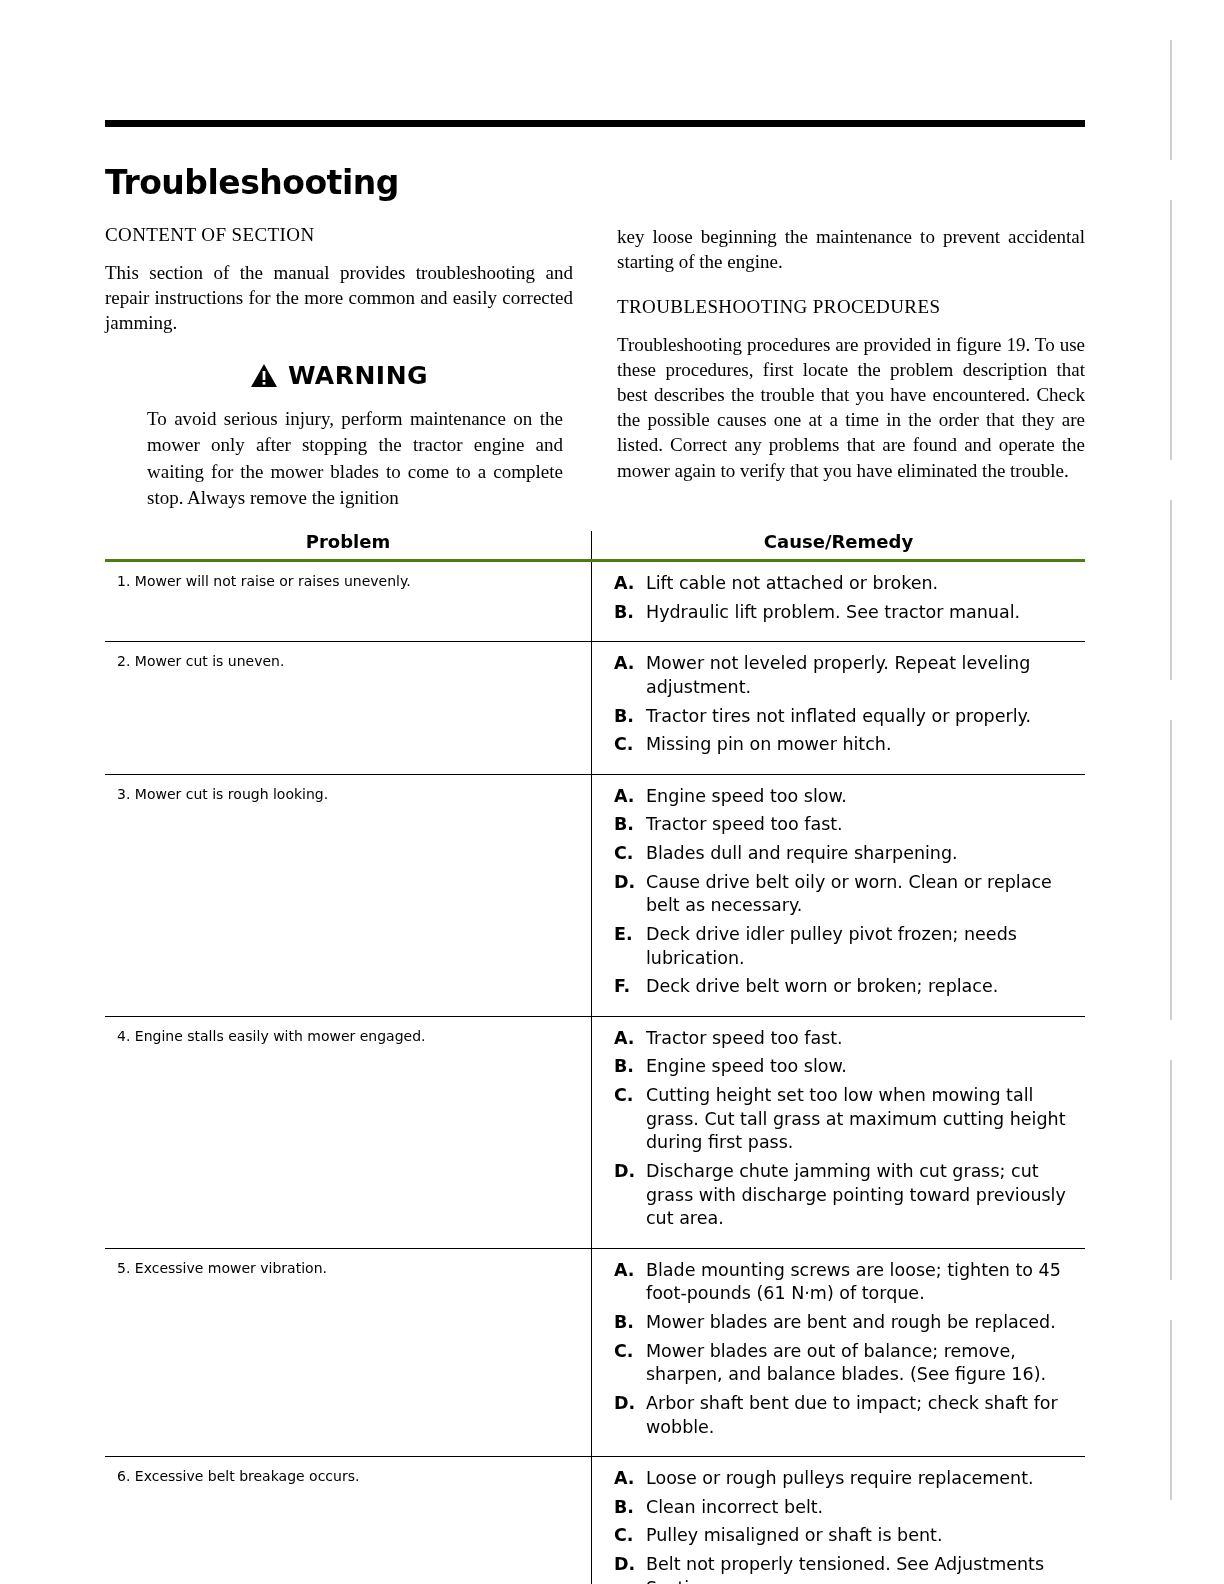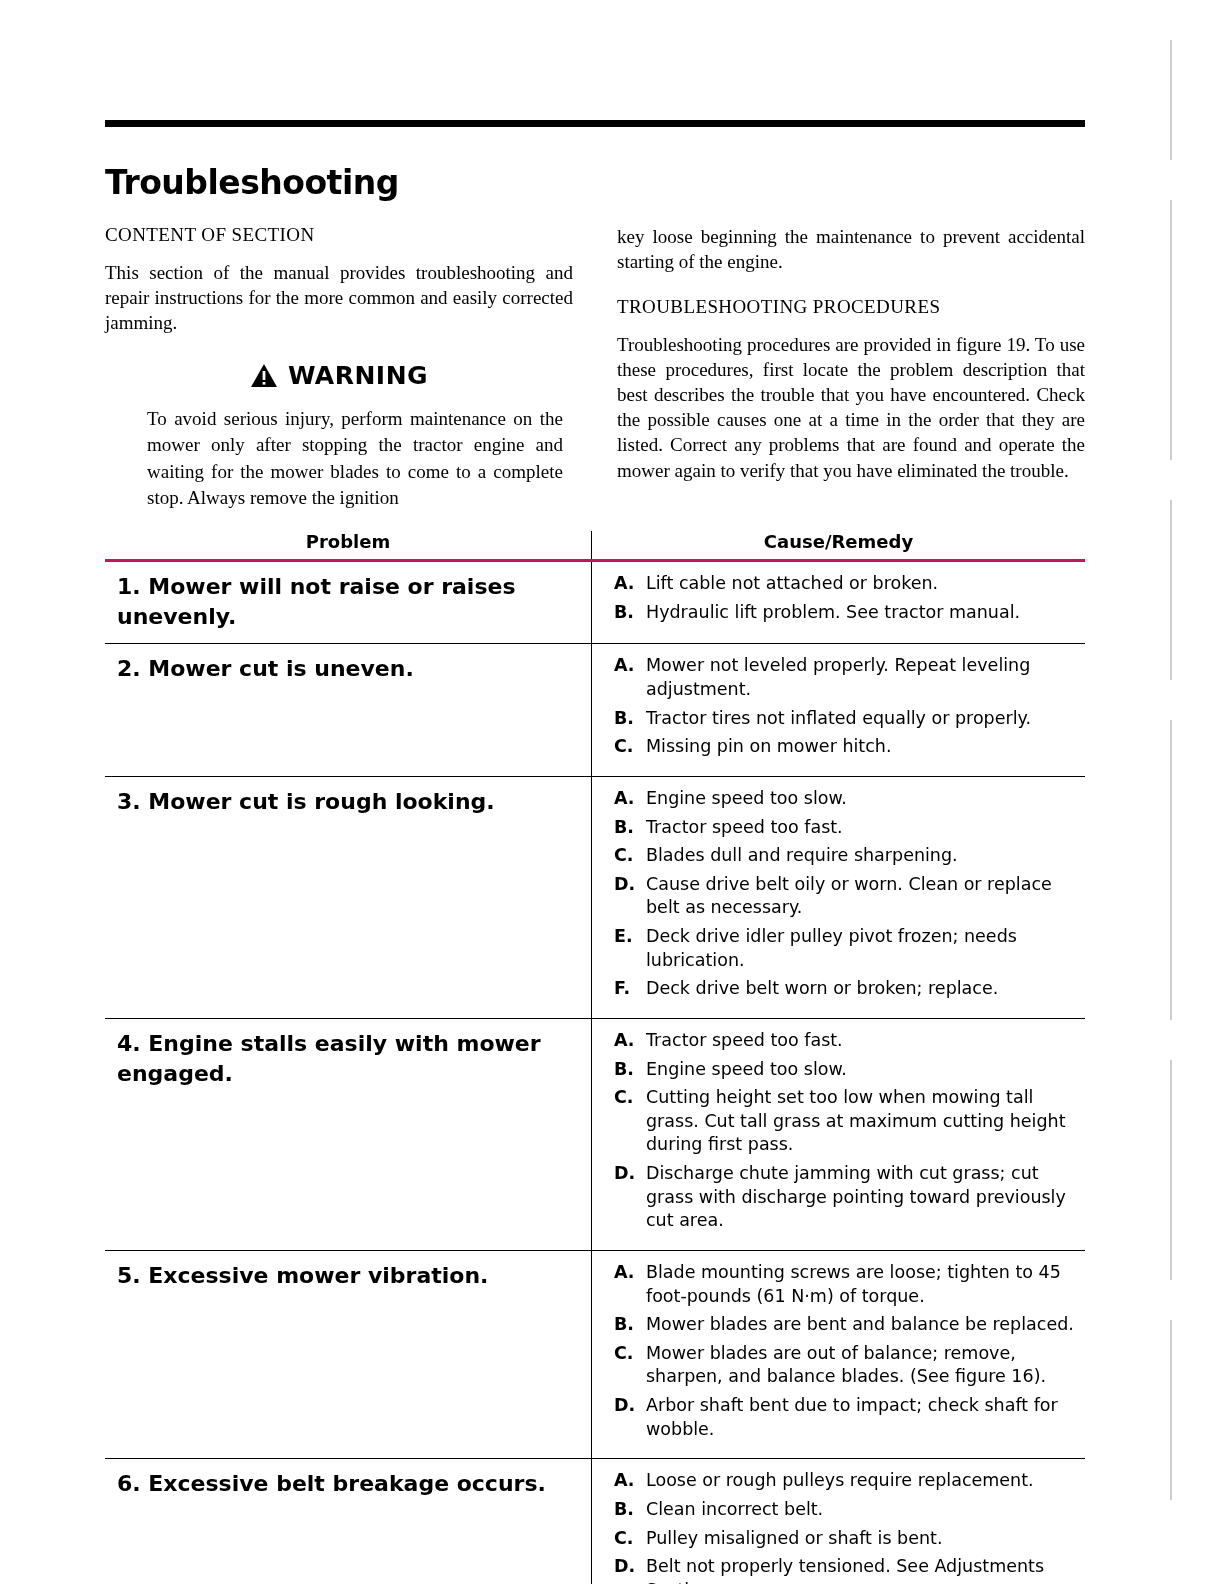--- a/index.html
+++ b/index.html
@@ -89,31 +89,31 @@
     vertical-align: top;
     padding: 0;
   }
   .hdr-row th {
     font-size: 18px;
     font-weight: bold;
     padding-bottom: 7px;
     text-align: center;
   }
   .thickline {
-    border-bottom: 3px solid #be185d;
+    border-bottom: 3px solid #4d7c0f;
   }
   .thinline {
     border-bottom: 1.5px solid #000;
   }
   .col-problem {
     width: 462px;
     border-right: 1.5px solid #000;
     padding: 10px 12px 12px 12px !important;
-    font-size: 22px;
-    font-weight: bold;
+    font-size: 14px;
+    font-weight: normal;
     line-height: 1.35;
   }
   .col-remedy {
     padding: 10px 8px 12px 22px !important;
     font-size: 17.5px;
     line-height: 1.35;
   }
   .remedy-item {
     display: flex;
     gap: 12px;
@@ -284,21 +284,21 @@
 
         <tr>
           <td class="col-problem thinline">5. Excessive mower vibration.</td>
           <td class="col-remedy thinline">
             <div class="remedy-item">
               <span class="remedy-letter">A.</span>
               <span class="remedy-text">Blade mounting screws are loose; tighten to 45 foot-pounds (61 N·m) of torque.</span>
             </div>
             <div class="remedy-item">
               <span class="remedy-letter">B.</span>
-              <span class="remedy-text">Mower blades are bent and balance be replaced.</span>
+              <span class="remedy-text">Mower blades are bent and rough be replaced.</span>
             </div>
             <div class="remedy-item">
               <span class="remedy-letter">C.</span>
               <span class="remedy-text">Mower blades are out of balance; remove, sharpen, and balance blades. (See figure 16).</span>
             </div>
             <div class="remedy-item">
               <span class="remedy-letter">D.</span>
               <span class="remedy-text">Arbor shaft bent due to impact; check shaft for wobble.</span>
             </div>
           </td>

